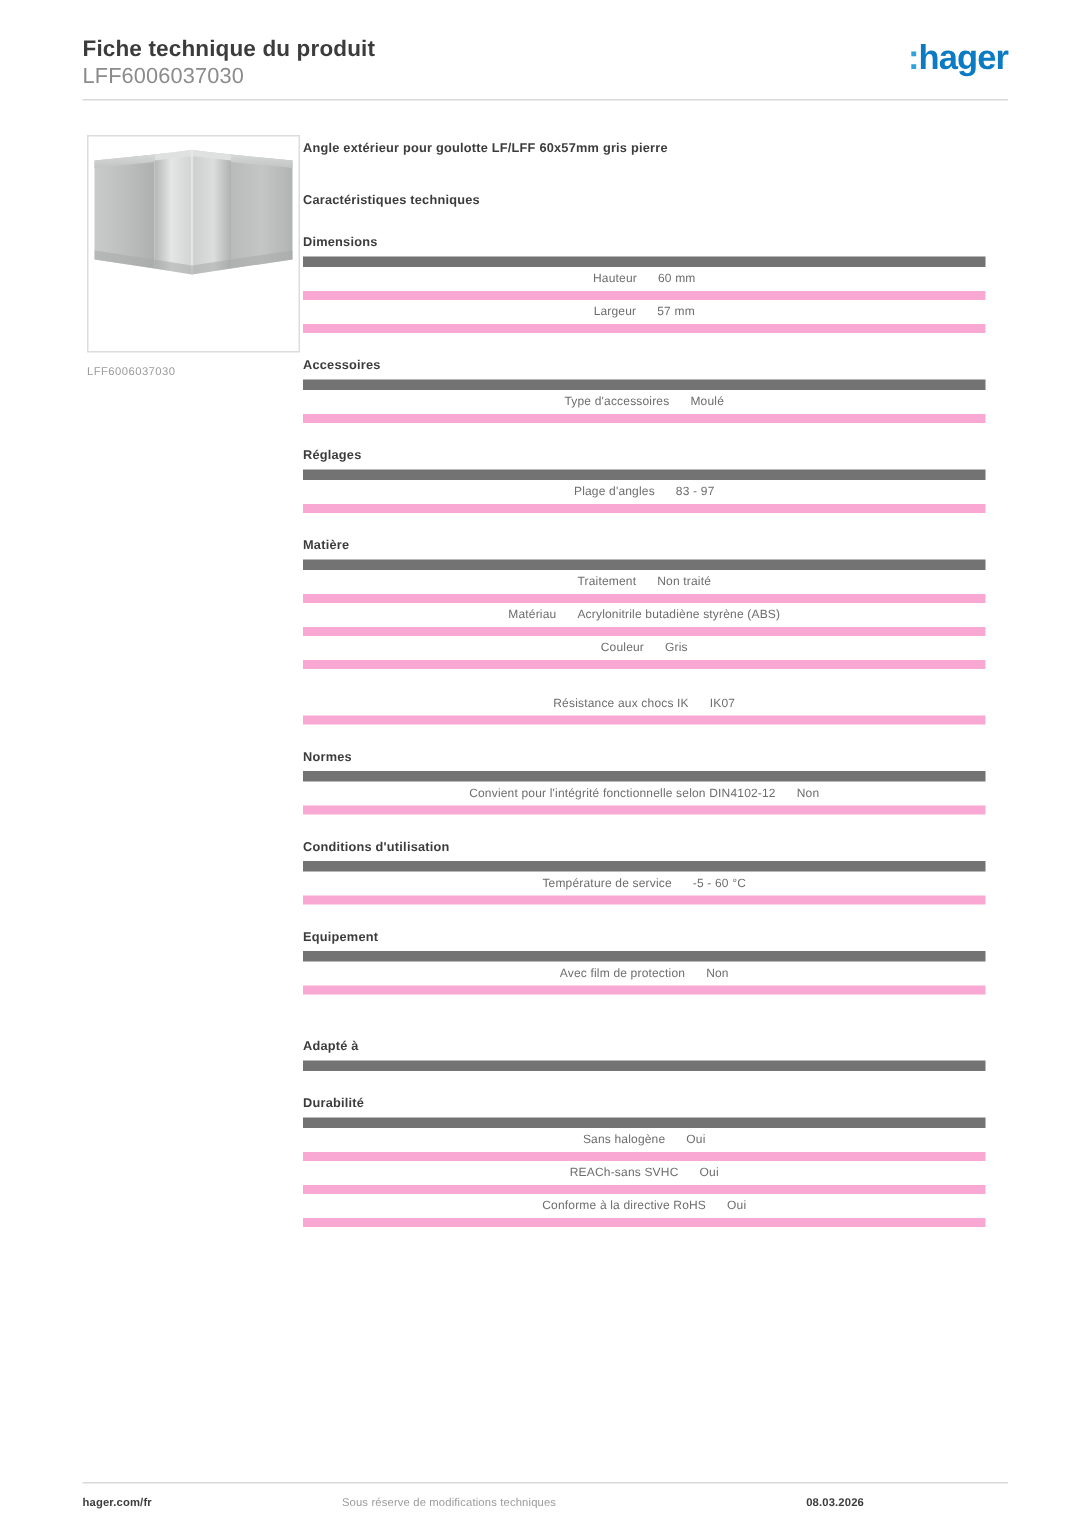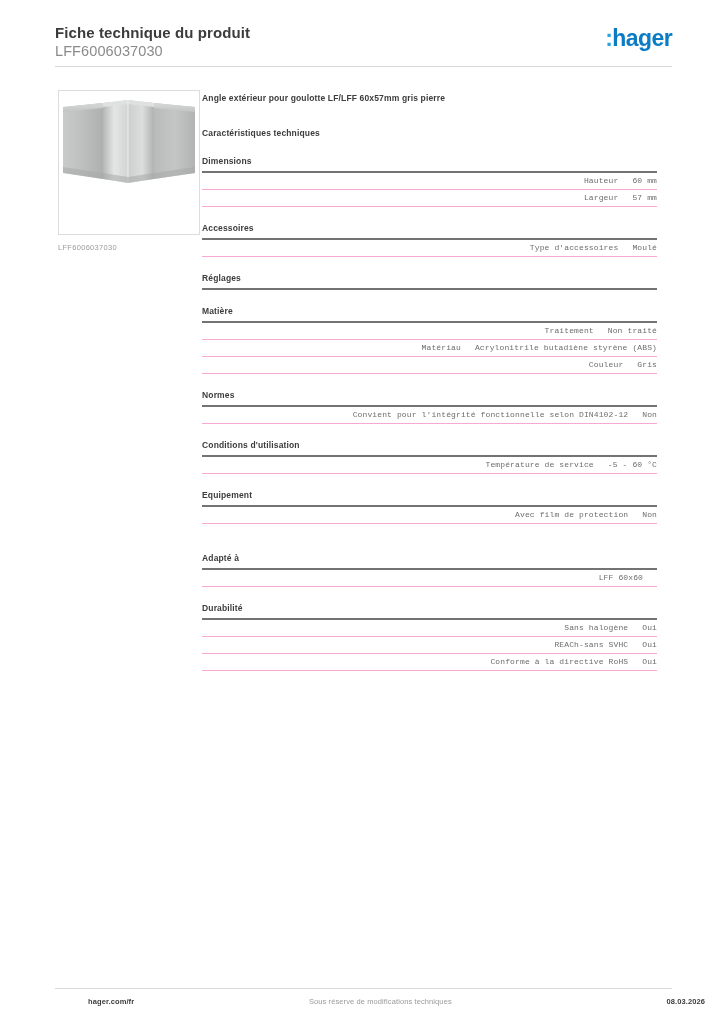--- a/index.html
+++ b/index.html
@@ -133,31 +133,30 @@
   .section { margin-bottom: 15px; }
   .section:last-child { margin-bottom: 0; }
 
   .section-title {
     font-size: 8.5px;
     font-weight: bold;
     color: #3c3c3c;
     letter-spacing: 0.15px;
     line-height: 13px;
     padding-bottom: 3px;
-    border-bottom: 2px solid #737373;
+    border-bottom: 7px solid #737373;
   }
 
   .spec-row {
     display: flex;
     align-items: baseline;
-    justify-content: flex-end;
-    border-bottom: 1px solid #f9a8d4;
+    justify-content: center;
+    border-bottom: 6px solid #f9a8d4;
     padding: 3px 0 3px 0;
     min-height: 14px;
-    font-family: Liberation Mono, monospace;
   }
 
   .spec-label {
     font-size: 8px;
     color: #6d6d6d;
     letter-spacing: 0.12px;
     line-height: 10px;
     padding-right: 14px;
   }
 
@@ -177,26 +176,25 @@
     top: 988px;
     width: 617px;
     height: 1px;
     background: #d9d9d9;
   }
 
   .footer {
     position: absolute;
     left: 55px;
     top: 997px;
-    width: 617px;
+    width: 521px;
     display: flex;
     align-items: center;
     justify-content: space-between;
     font-size: 7.5px;
-    margin-left: 33px;
   }
 
   .footer-left {
     font-weight: bold;
     color: #3c3c3c;
     letter-spacing: 0.1px;
     flex: 0 0 auto;
   }
 
   .footer-center {
@@ -299,37 +297,45 @@
           </div>
           <div class="section">
             <div class="section-title">Accessoires</div>
             <div class="spec-row">
               <div class="spec-label">Type d'accessoires</div>
               <div class="spec-value">Moulé</div>
             </div>
           </div>
           <div class="section">
             <div class="section-title">Réglages</div>
+            <div class="spec-row">
+              <div class="spec-label">Plage d'angles</div>
+              <div class="spec-value">83 - 97</div>
+            </div>
           </div>
           <div class="section">
             <div class="section-title">Matière</div>
             <div class="spec-row">
               <div class="spec-label">Traitement</div>
               <div class="spec-value">Non traité</div>
             </div>
             <div class="spec-row">
               <div class="spec-label">Matériau</div>
               <div class="spec-value">Acrylonitrile butadiène styrène (ABS)</div>
             </div>
             <div class="spec-row">
               <div class="spec-label">Couleur</div>
               <div class="spec-value">Gris</div>
             </div>
           </div>
           <div class="section">
+            <div class="spec-row">
+              <div class="spec-label">Résistance aux chocs IK</div>
+              <div class="spec-value">IK07</div>
+            </div>
           </div>
           <div class="section">
             <div class="section-title">Normes</div>
             <div class="spec-row">
               <div class="spec-label">Convient pour l'intégrité fonctionnelle selon DIN4102-12</div>
               <div class="spec-value">Non</div>
             </div>
           </div>
           <div class="section">
             <div class="section-title">Conditions d'utilisation</div>
@@ -342,24 +348,20 @@
             <div class="section-title">Equipement</div>
             <div class="spec-row">
               <div class="spec-label">Avec film de protection</div>
               <div class="spec-value">Non</div>
             </div>
           </div>
         </div>
         <div class="spec-table spaced">
           <div class="section">
             <div class="section-title">Adapté à</div>
-            <div class="spec-row">
-              <div class="spec-label">LFF 60x60</div>
-              <div class="spec-value"></div>
-            </div>
           </div>
           <div class="section">
             <div class="section-title">Durabilité</div>
             <div class="spec-row">
               <div class="spec-label">Sans halogène</div>
               <div class="spec-value">Oui</div>
             </div>
             <div class="spec-row">
               <div class="spec-label">REACh-sans SVHC</div>
               <div class="spec-value">Oui</div>

